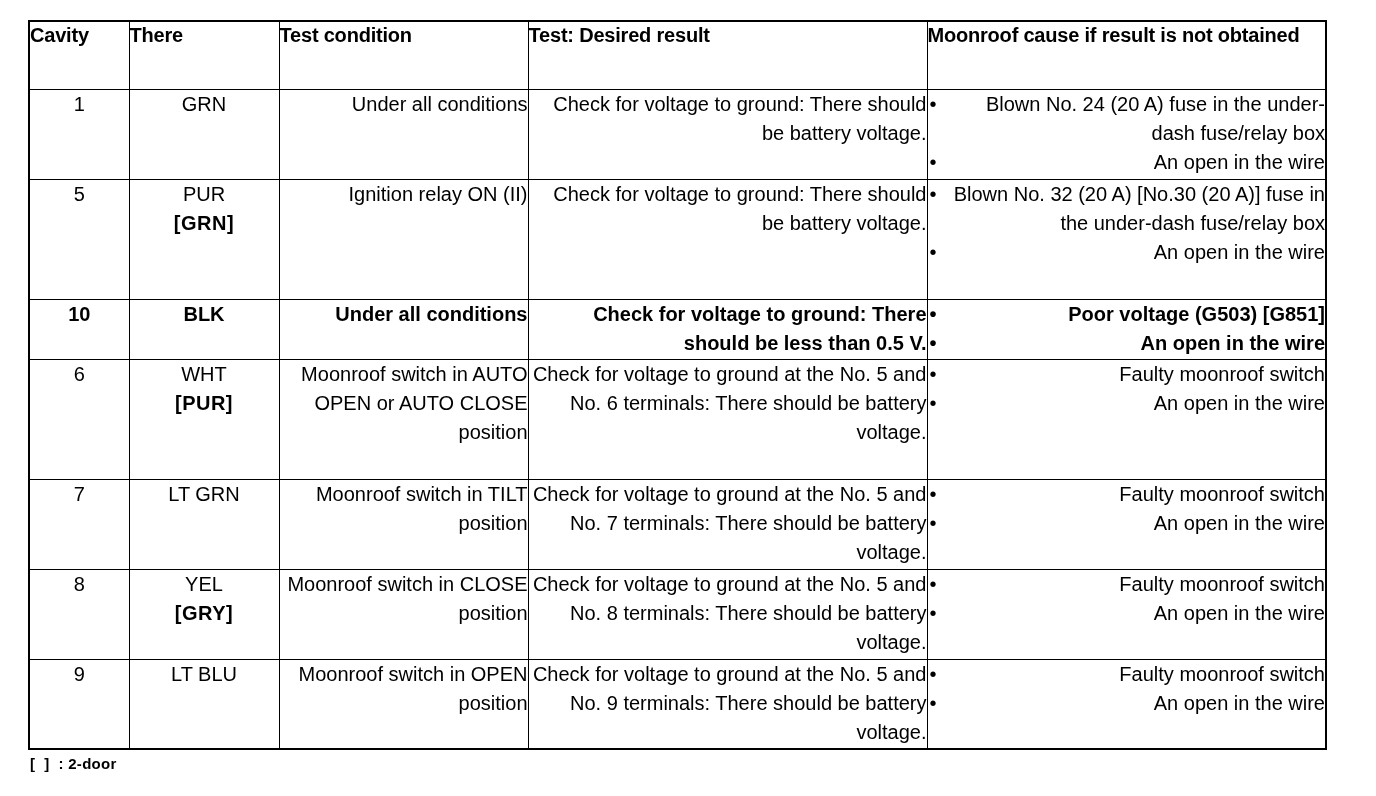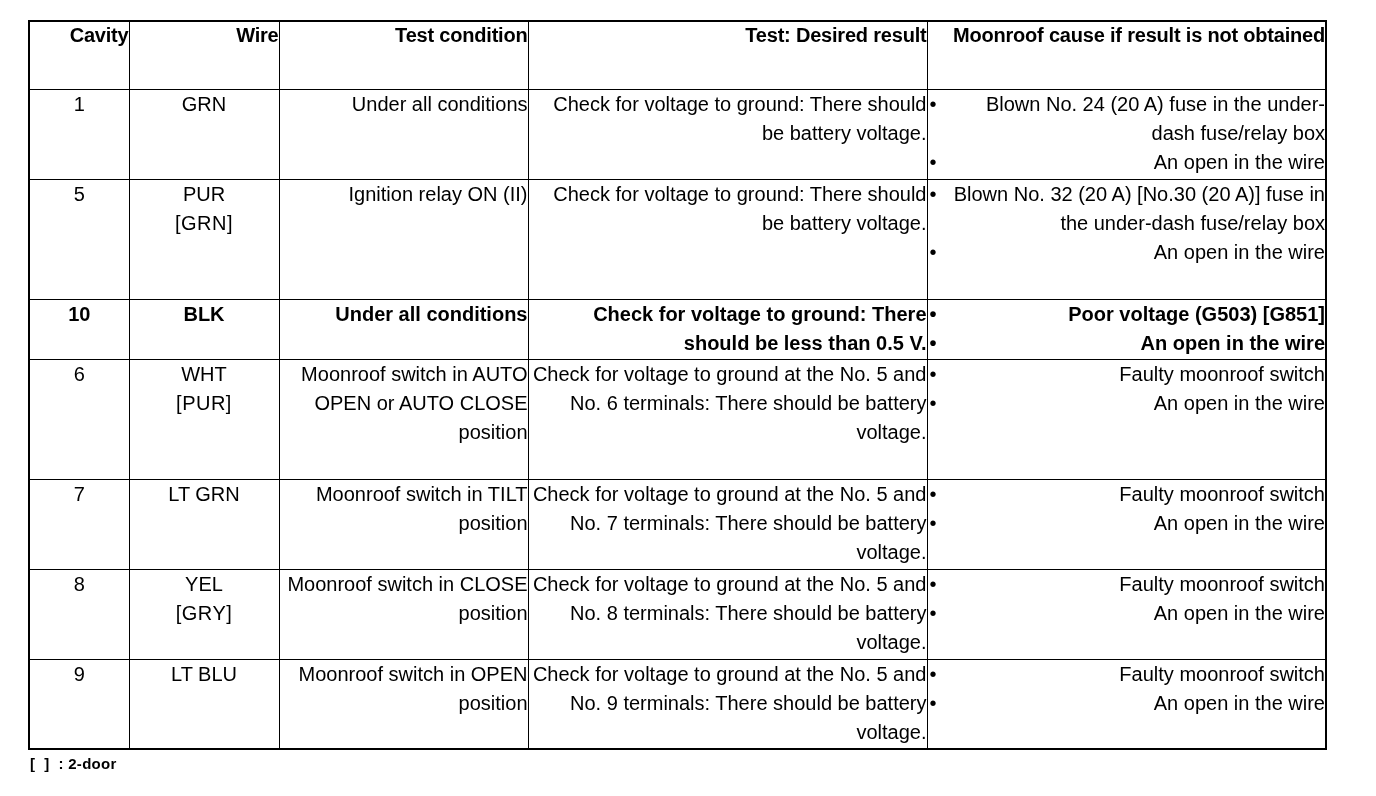--- a/index.html
+++ b/index.html
@@ -44,21 +44,21 @@
   table.test-table {
     border: 2px solid #000000;
   }
   col.c-cavity  { width: 100px; }
   col.c-wire    { width: 150px; }
   col.c-cond    { width: 249px; }
   col.c-result  { width: 399px; }
   col.c-cause   { width: 399px; }
 
   thead th {
-    text-align: right;
+    text-align: left;
     font-size: 20px;
     font-weight: bold;
     line-height: 26px;
     letter-spacing: -0.2px;
     padding: 7px 6px 9px 6px;
     vertical-align: top;
     margin-left: 48px;
   }
   thead tr { height: 68px; }
 
@@ -76,20 +76,21 @@
     font-size: 20px;
     line-height: 29px;
     padding: 6px 8px 4px 12px;
   }
   td.cell-cause {
     padding-left: 10px;
   }
   .wire-alt {
     display: block;
     letter-spacing: 0.5px;
+    font-weight: bold;
   }
   .cause-list {
     list-style: none;
     margin: 0;
     padding: 0;
   }
   .cause-list li {
     position: relative;
     padding-left: 20px;
     margin: 0 0 0 0;
@@ -123,21 +124,21 @@
       <colgroup>
         <col class="c-cavity">
         <col class="c-wire">
         <col class="c-cond">
         <col class="c-result">
         <col class="c-cause">
       </colgroup>
       <thead>
         <tr>
           <th>Cavity</th>
-          <th>Wire</th>
+          <th>There</th>
           <th>Test condition</th>
           <th>Test: Desired result</th>
           <th>Moonroof cause if result is not obtained</th>
         </tr>
       </thead>
       <tbody id="table-body">
           <tr style="height: 90px;">
             <td class="cell-cavity">1</td>
             <td class="cell-wire"><span>GRN</span></td>
             <td class="cell-cond">Under all conditions</td>

